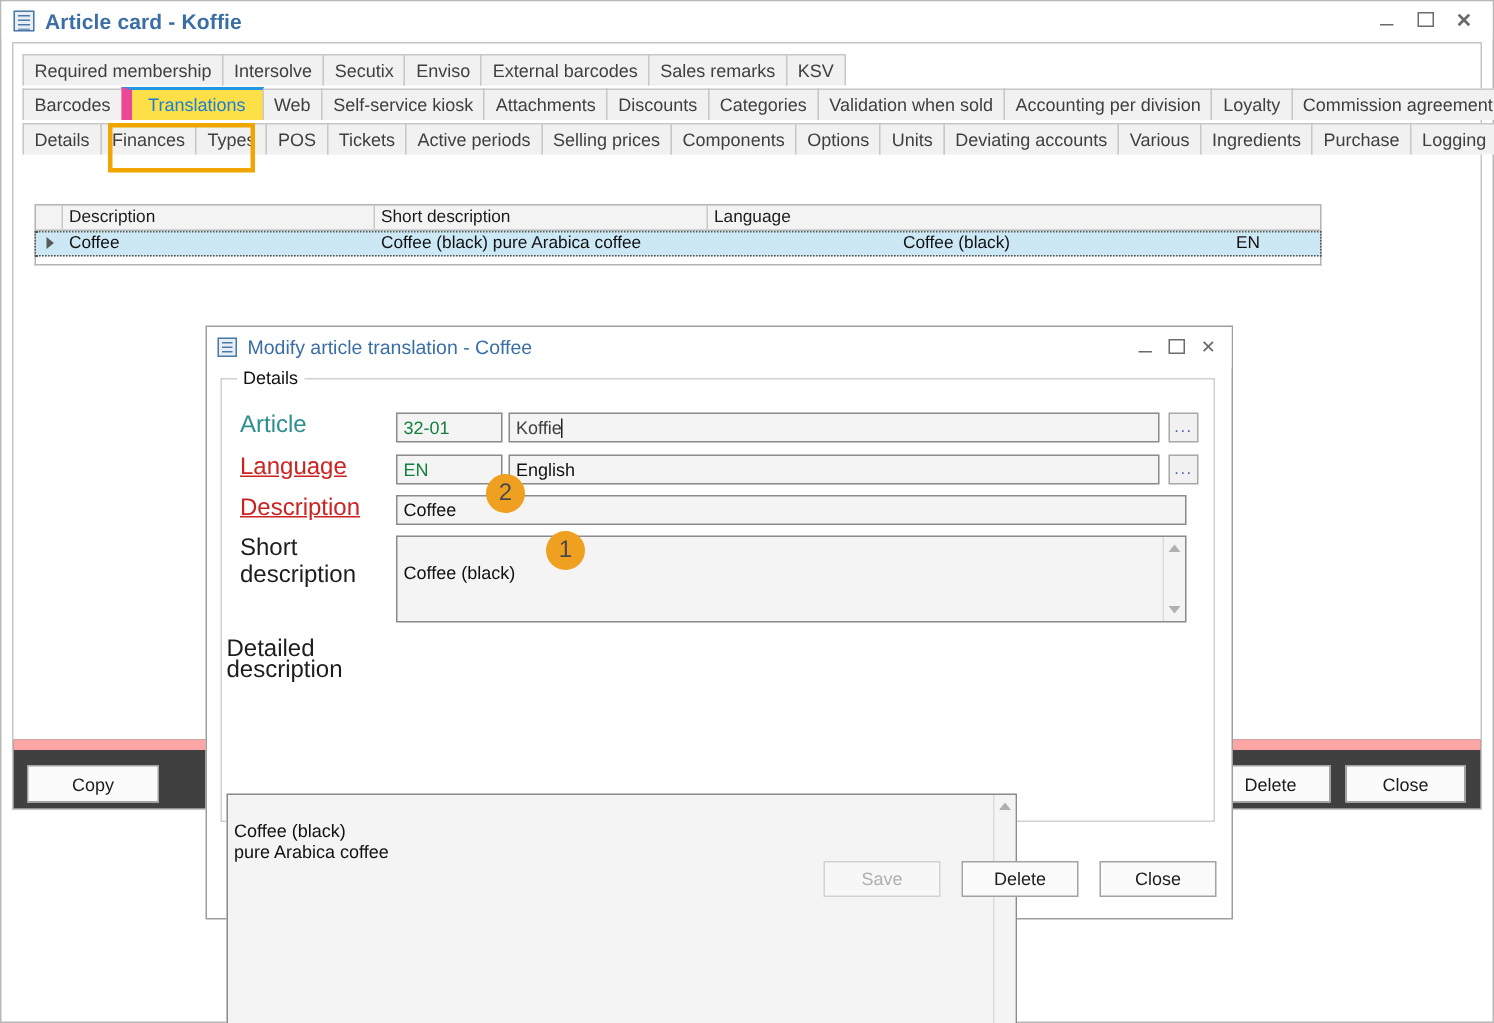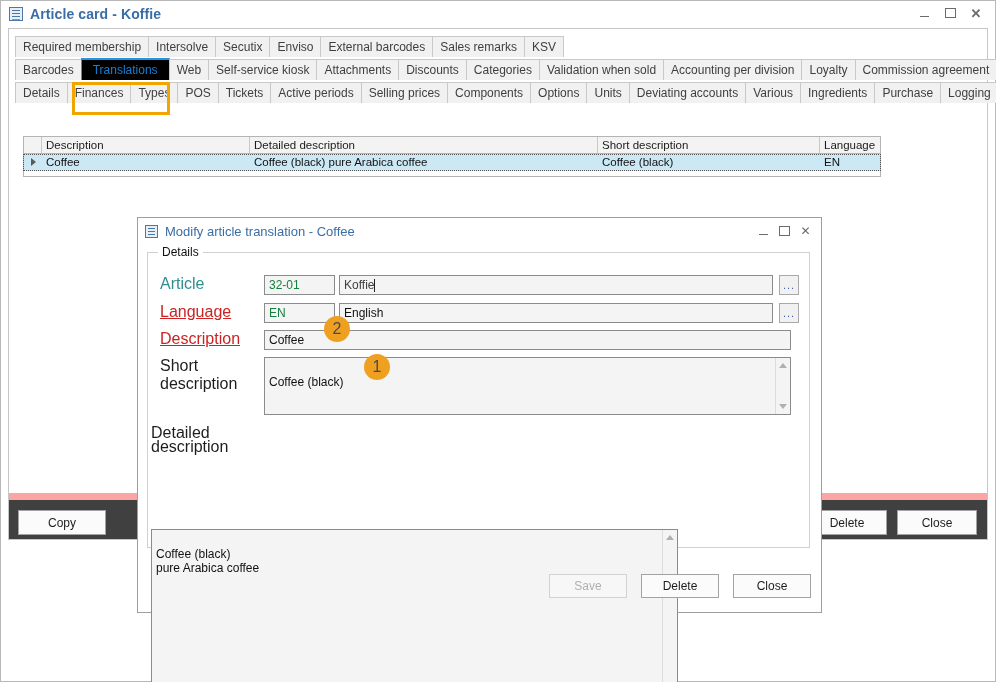--- a/index.html
+++ b/index.html
@@ -77,24 +77,24 @@
     display: flex; align-items: center;
     font-size: 12px; color: #3f3f3f;
     background: #f1f1f1;
     border: 1px solid #c8c8c8;
     border-bottom: none;
     margin-right: -1px;
     white-space: nowrap;
     cursor: default;
   }
   .tab.active {
-    background: #000000;
+    background: #fde047;
     color: #1a7fd4;
     border-top: 2px solid #2196e3;
-    border-left: 1px solid #ec4899;
+    border-left: 7px solid #ec4899;
     border-right: 1px solid #c8c8c8;
     height: 22px;
     padding: 0 11px;
     position: relative; z-index: 3;
   }
   .tab-highlight {
     position: absolute;
     border: 3px solid #f0a500;
     left: 63px; top: 53px;
     width: 98px; height: 33px;
@@ -337,21 +337,20 @@
           <div class="tab">Purchase</div>
           <div class="tab">Logging</div>
         </div>
     </div>
     <div class="tab-highlight"></div>
 
     <div id="grid">
       <div class="grid-head">
         <div class="gh gh-sel first"></div>
         <div class="gh col-desc">Description</div>
-        <div class="gh col-detail">Detailed description</div>
         <div class="gh col-short">Short description</div>
         <div class="gh col-lang">Language</div>
       </div>
       <div class="grid-row">
         <div class="gc sel gh-sel">
           <span class="row-arrow"></span>
         </div>
         <div class="gc col-desc">Coffee</div>
         <div class="gc col-detail">Coffee (black) pure Arabica coffee</div>
         <div class="gc col-short">Coffee (black)</div>

